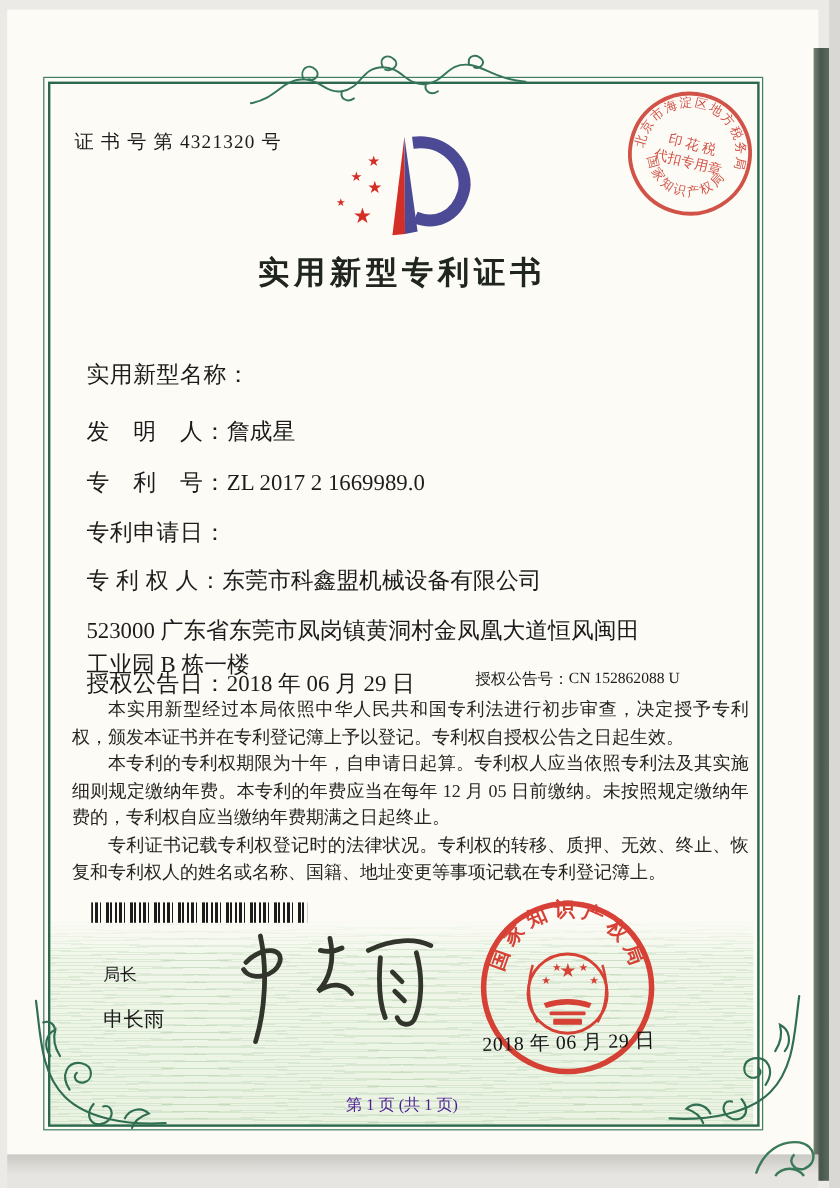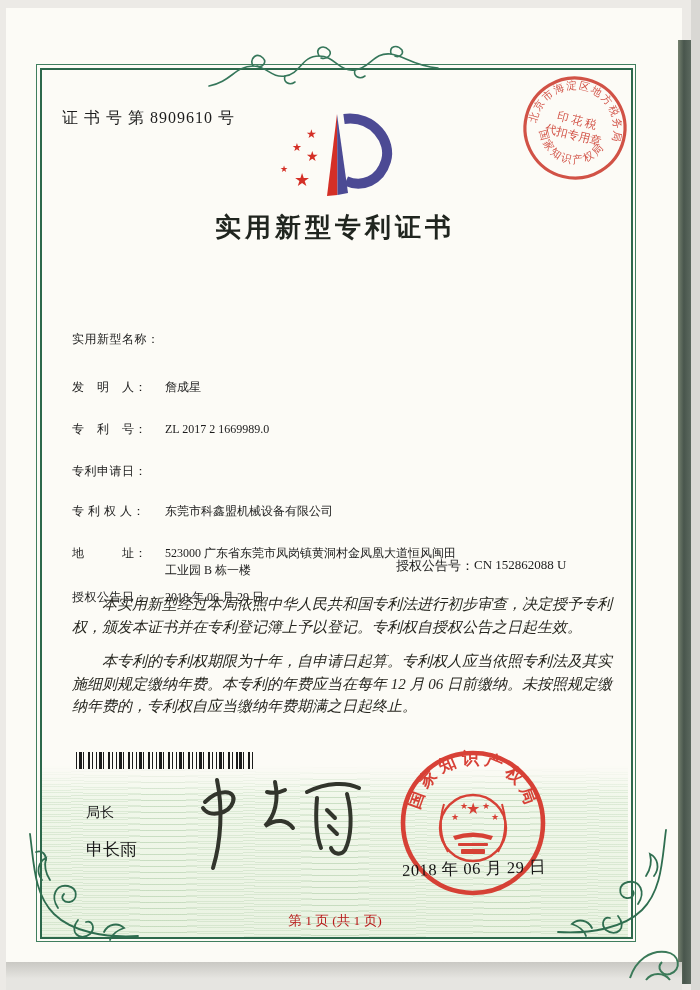--- a/index.html
+++ b/index.html
@@ -44,48 +44,48 @@
             mask-image:linear-gradient(180deg,transparent 0,#000 30px);
   }
   .ornament{position:absolute;z-index:3;}
   
   .cert-no{position:absolute;left:62px;top:108px;font-size:16px;letter-spacing:1px;z-index:5;}
   .logo{position:absolute;left:270px;top:106px;width:130px;height:100px;z-index:5;}
   .title{
     position:absolute;left:36px;top:210px;width:598px;text-align:center;
     font-size:26px;font-weight:bold;letter-spacing:4px;color:#20251f;z-index:5;
   }
-  .row{position:absolute;left:72px;width:552px;display:flex;font-size:12px;z-index:5;line-height:1.45;margin-top:32px;}
+  .row{position:absolute;left:72px;width:552px;display:flex;font-size:19px;z-index:5;line-height:1.45;}
   .row .lbl{flex:0 0 93px;letter-spacing:.5px;white-space:nowrap;}
   .row .val{flex:1;}
   .r1{top:299px}.r2{top:347px}.r3{top:389px}.r4{top:431px}.r5{top:471px}.r6{top:513px}.r7{top:557px}
   .row7b{position:absolute;left:396px;top:557px;display:flex;font-size:13px;z-index:5;}
   .paras{
     position:absolute;left:60px;top:581px;width:564px;z-index:5;
     font-size:15px;line-height:22.6px;text-align:justify;color:#26261f;
   }
-  .paras p{margin:12px;text-indent:2em;font-style:italic;}
+  .paras p{margin:0;text-indent:2em;}
   .barcode{
     position:absolute;left:76px;top:752px;width:180px;height:17px;z-index:5;
     background:repeating-linear-gradient(90deg,
       #1b1b1b 0 1.5px, transparent 1.5px 3.5px,
       #1b1b1b 3.5px 6px, transparent 6px 7.5px,
       #1b1b1b 7.5px 8.5px, transparent 8.5px 12px,
       #1b1b1b 12px 14.5px, transparent 14.5px 16px,
       #1b1b1b 16px 17px, transparent 17px 20px);
   }
   .commissioner-label{position:absolute;left:86px;top:804px;font-size:14px;z-index:5;}
   .commissioner-name{position:absolute;left:86px;top:838px;font-size:17px;z-index:5;}
   .signature{position:absolute;left:175px;top:772px;width:190px;height:108px;z-index:5;}
   .tax-stamp{position:absolute;left:521px;top:74px;width:108px;height:108px;z-index:5;transform:rotate(14deg);opacity:.88;}
   .grant-seal{position:absolute;left:398px;top:748px;width:150px;height:150px;z-index:5;opacity:.92;}
   .seal-date{position:absolute;left:402px;top:858px;font-size:16.5px;color:#131313;z-index:6;transform:rotate(-1.5deg);letter-spacing:.5px;}
   .footer{
     position:absolute;left:36px;top:912px;width:598px;text-align:center;
-    font-size:13.5px;z-index:5;color:#b91c1c;
+    font-size:13.5px;z-index:5;color:#4c1d95;
   }
   svg{display:block;}
 </style>
 </head>
 <body>
 
 <div class="scan-page"></div>
 <div class="scan-edge-right"></div>
 <div class="scan-edge-right-outer"></div>
 <div class="scan-edge-bottom"></div>
@@ -128,21 +128,21 @@
   </g>
 </svg>
 
 <svg class="ornament" style="left:626px;top:920px;width:60px;height:62px" viewBox="0 0 60 62">
   <g fill="none" stroke="#3b7a59" stroke-width="2">
     <path d="M4,58 C10,40 24,30 40,32 C54,34 56,50 44,54 C36,56 30,48 36,42"></path>
     <path d="M20,60 C26,52 38,52 44,60"></path>
   </g>
 </svg>
 
-<div class="cert-no">证 书 号 第 8909610 号</div>
+<div class="cert-no">证 书 号 第 4321320 号</div>
 
 <svg class="logo" viewBox="0 0 130 100">
   <g font-family="'DejaVu Sans',sans-serif" fill="#d42f26">
     <text x="10" y="66" font-size="9">★</text>
     <text x="22" y="45" font-size="11">★</text>
     <text x="36" y="32" font-size="12">★</text>
     <text x="36" y="55" font-size="14">★</text>
     <text x="24" y="80" font-size="18">★</text>
   </g>
   <polygon points="67,8 57,90 67.5,89" fill="#d42f26"></polygon>
@@ -164,38 +164,38 @@
   <span class="val">ZL 2017 2 1669989.0</span>
 </div>
 <div class="row r4">
   <span class="lbl">专利申请日：</span>
 </div>
 <div class="row r5">
   <span class="lbl">专 利 权 人：</span>
   <span class="val">东莞市科鑫盟机械设备有限公司</span>
 </div>
 <div class="row r6">
-  <span class="lbl">地　　　址：</span>
   <span class="val">
     <div>523000 广东省东莞市凤岗镇黄洞村金凤凰大道恒风闽田</div>
     <div>工业园 B 栋一楼</div>
   </span>
 </div>
 <div class="row r7">
   <span class="lbl">授权公告日：</span>
   <span class="val">2018 年 06 月 29 日</span>
 </div>
 <div class="row7b">
   <span class="lbl">授权公告号：</span>
   <span class="val">CN 152862088 U</span>
 </div>
 
 <div class="paras">
   <p>本实用新型经过本局依照中华人民共和国专利法进行初步审查，决定授予专利权，颁发本证书并在专利登记簿上予以登记。专利权自授权公告之日起生效。</p>
-  <p>本专利的专利权期限为十年，自申请日起算。专利权人应当依照专利法及其实施细则规定缴纳年费。本专利的年费应当在每年 12 月 06 日前缴纳。未按照规定缴纳年费的，专利权自应当缴纳年费期满之日起终止。</p>
+  <p>本专利的专利权期限为十年，自申请日起算。专利权人应当依照专利法及其实施细则规定缴纳年费。本专利的年费应当在每年 12 月 05 日前缴纳。未按照规定缴纳年费的，专利权自应当缴纳年费期满之日起终止。</p>
+  <p>专利证书记载专利权登记时的法律状况。专利权的转移、质押、无效、终止、恢复和专利权人的姓名或名称、国籍、地址变更等事项记载在专利登记簿上。</p>
 </div>
 
 <div class="barcode"></div>
 
 <div class="commissioner-label">局长</div>
 <div class="commissioner-name">申长雨</div>
 
 <svg class="signature" viewBox="0 0 190 108">
   <g fill="none" stroke="#32352c" stroke-width="4" stroke-linecap="round">
     <path d="M30,30 C44,16 62,18 58,30 C54,42 34,46 28,36"></path>

